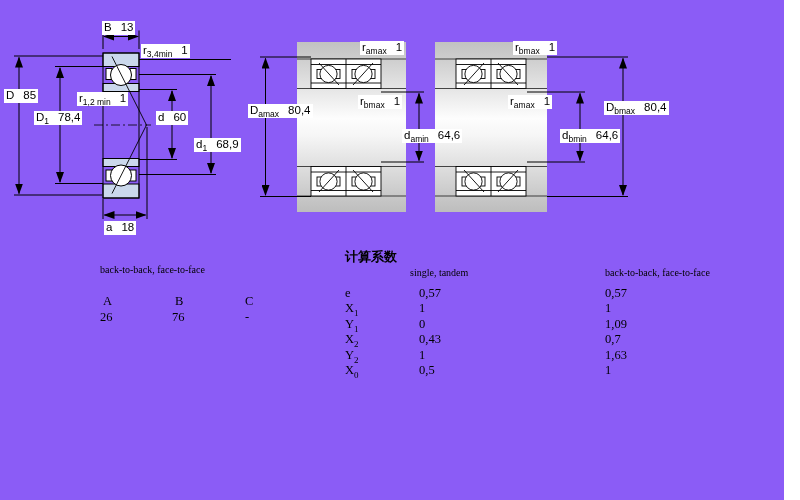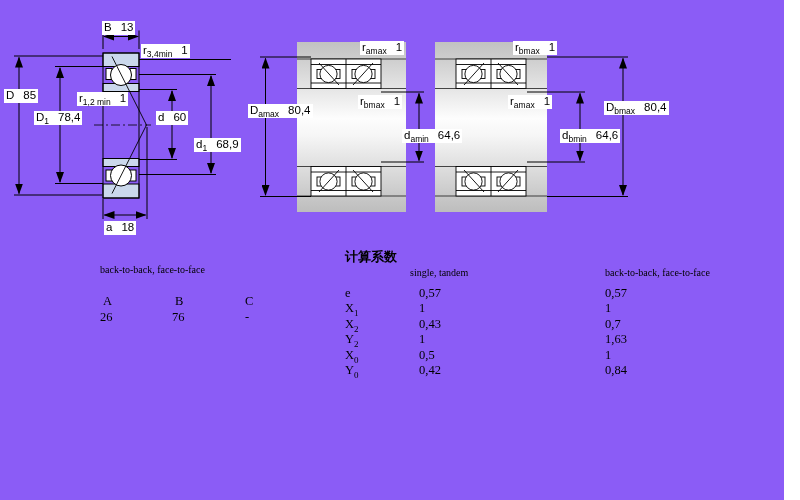--- a/index.html
+++ b/index.html
@@ -212,34 +212,34 @@
         <span class="flabel"><span>e</span><sub></sub></span>
         <span class="fv1">0,57</span>
         <span class="fv2">0,57</span>
       </div>
   <div class="frow">
         <span class="flabel"><span>X</span><sub>1</sub></span>
         <span class="fv1">1</span>
         <span class="fv2">1</span>
       </div>
   <div class="frow">
+        <span class="flabel"><span>Y</span><sub>1</sub></span>
+        <span class="fv1">0</span>
+        <span class="fv2">1,09</span>
+      </div>
+  <div class="frow">
         <span class="flabel"><span>X</span><sub>2</sub></span>
         <span class="fv1">0,43</span>
         <span class="fv2">0,7</span>
       </div>
   <div class="frow">
         <span class="flabel"><span>Y</span><sub>2</sub></span>
         <span class="fv1">1</span>
         <span class="fv2">1,63</span>
       </div>
   <div class="frow">
         <span class="flabel"><span>X</span><sub>0</sub></span>
         <span class="fv1">0,5</span>
         <span class="fv2">1</span>
       </div>
-  <div class="frow">
-        <span class="flabel"><span>Y</span><sub>0</sub></span>
-        <span class="fv1">0,42</span>
-        <span class="fv2">0,84</span>
-      </div>
 </div>
 
 </div>
 
 </body></html>

